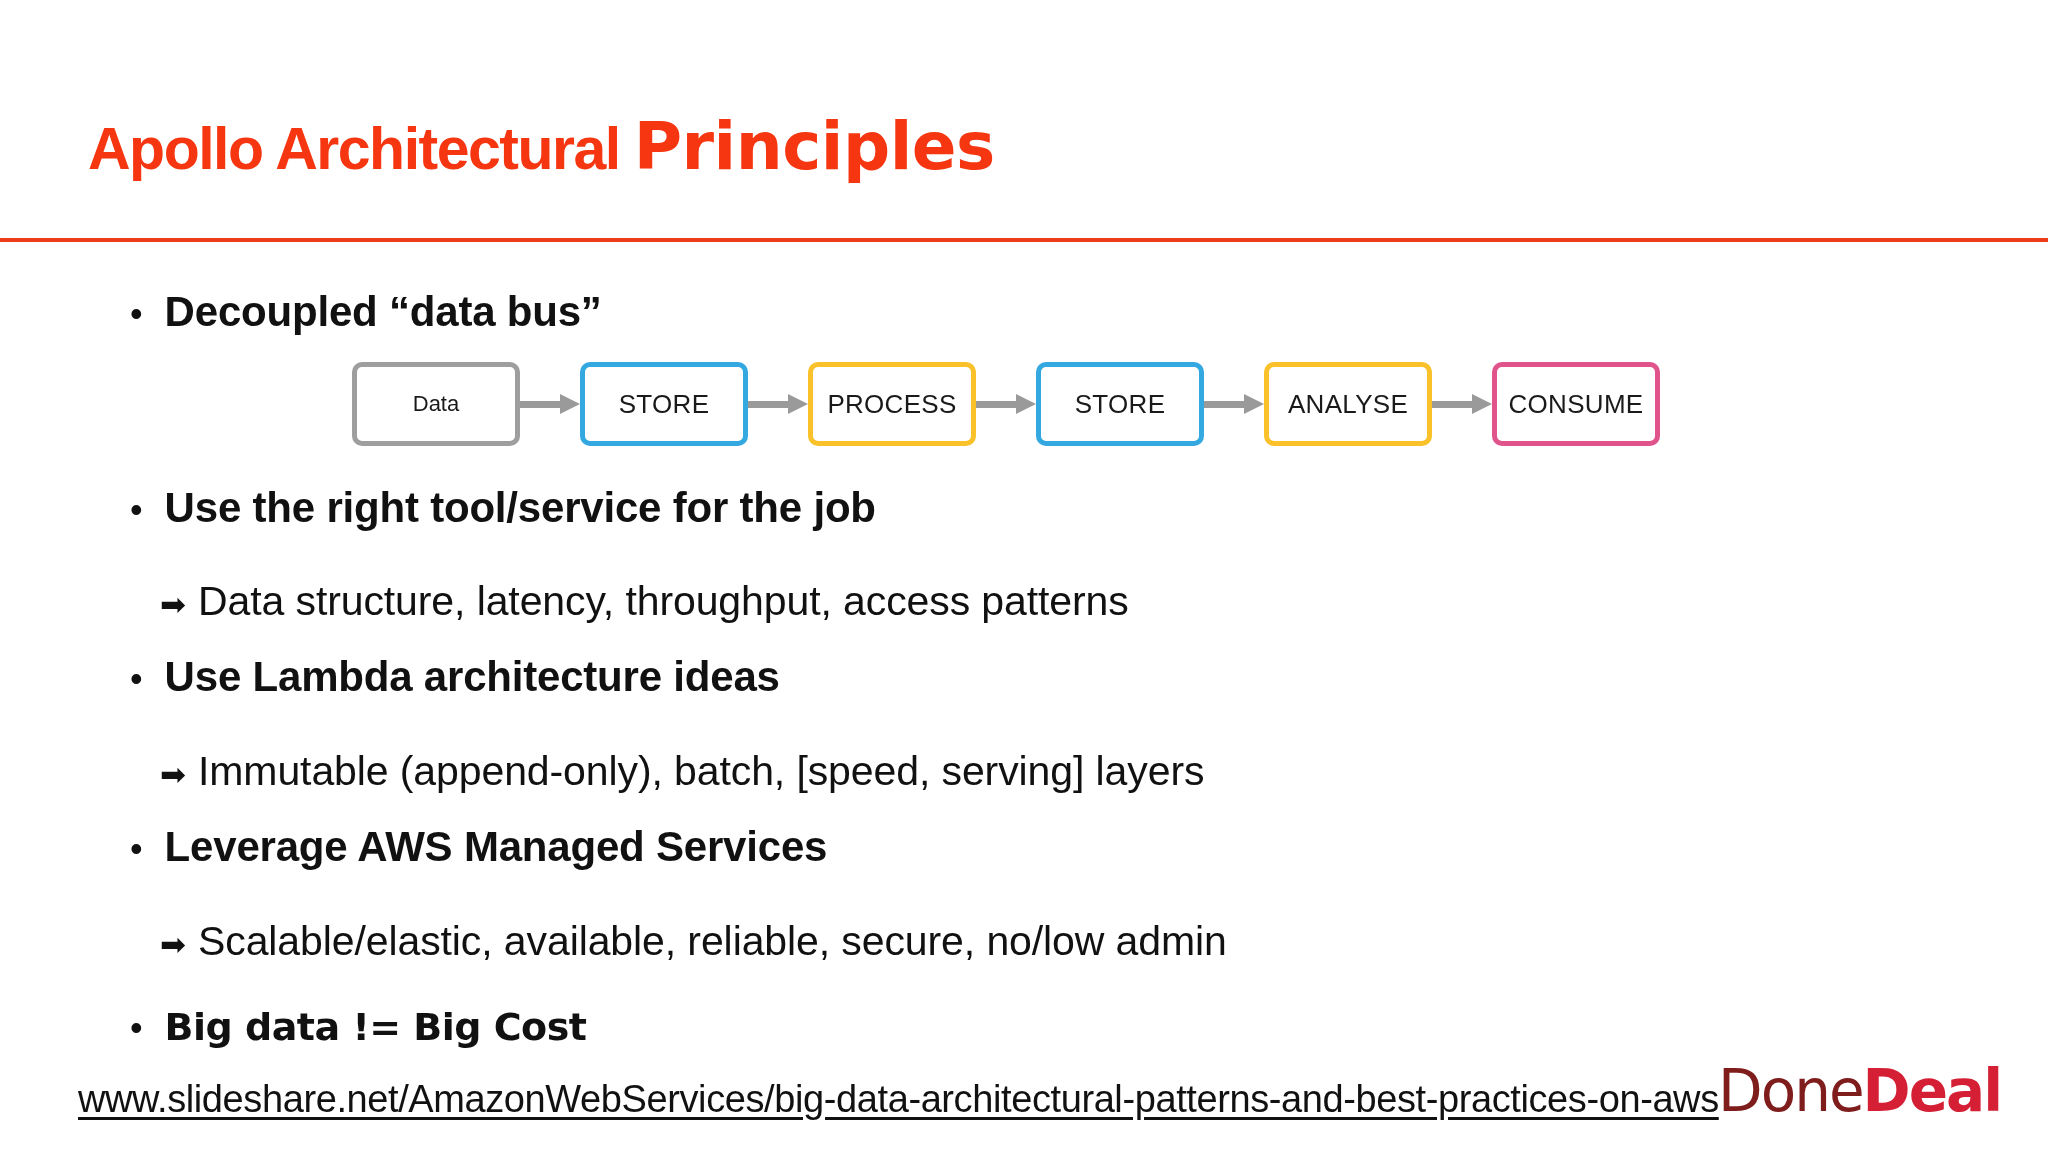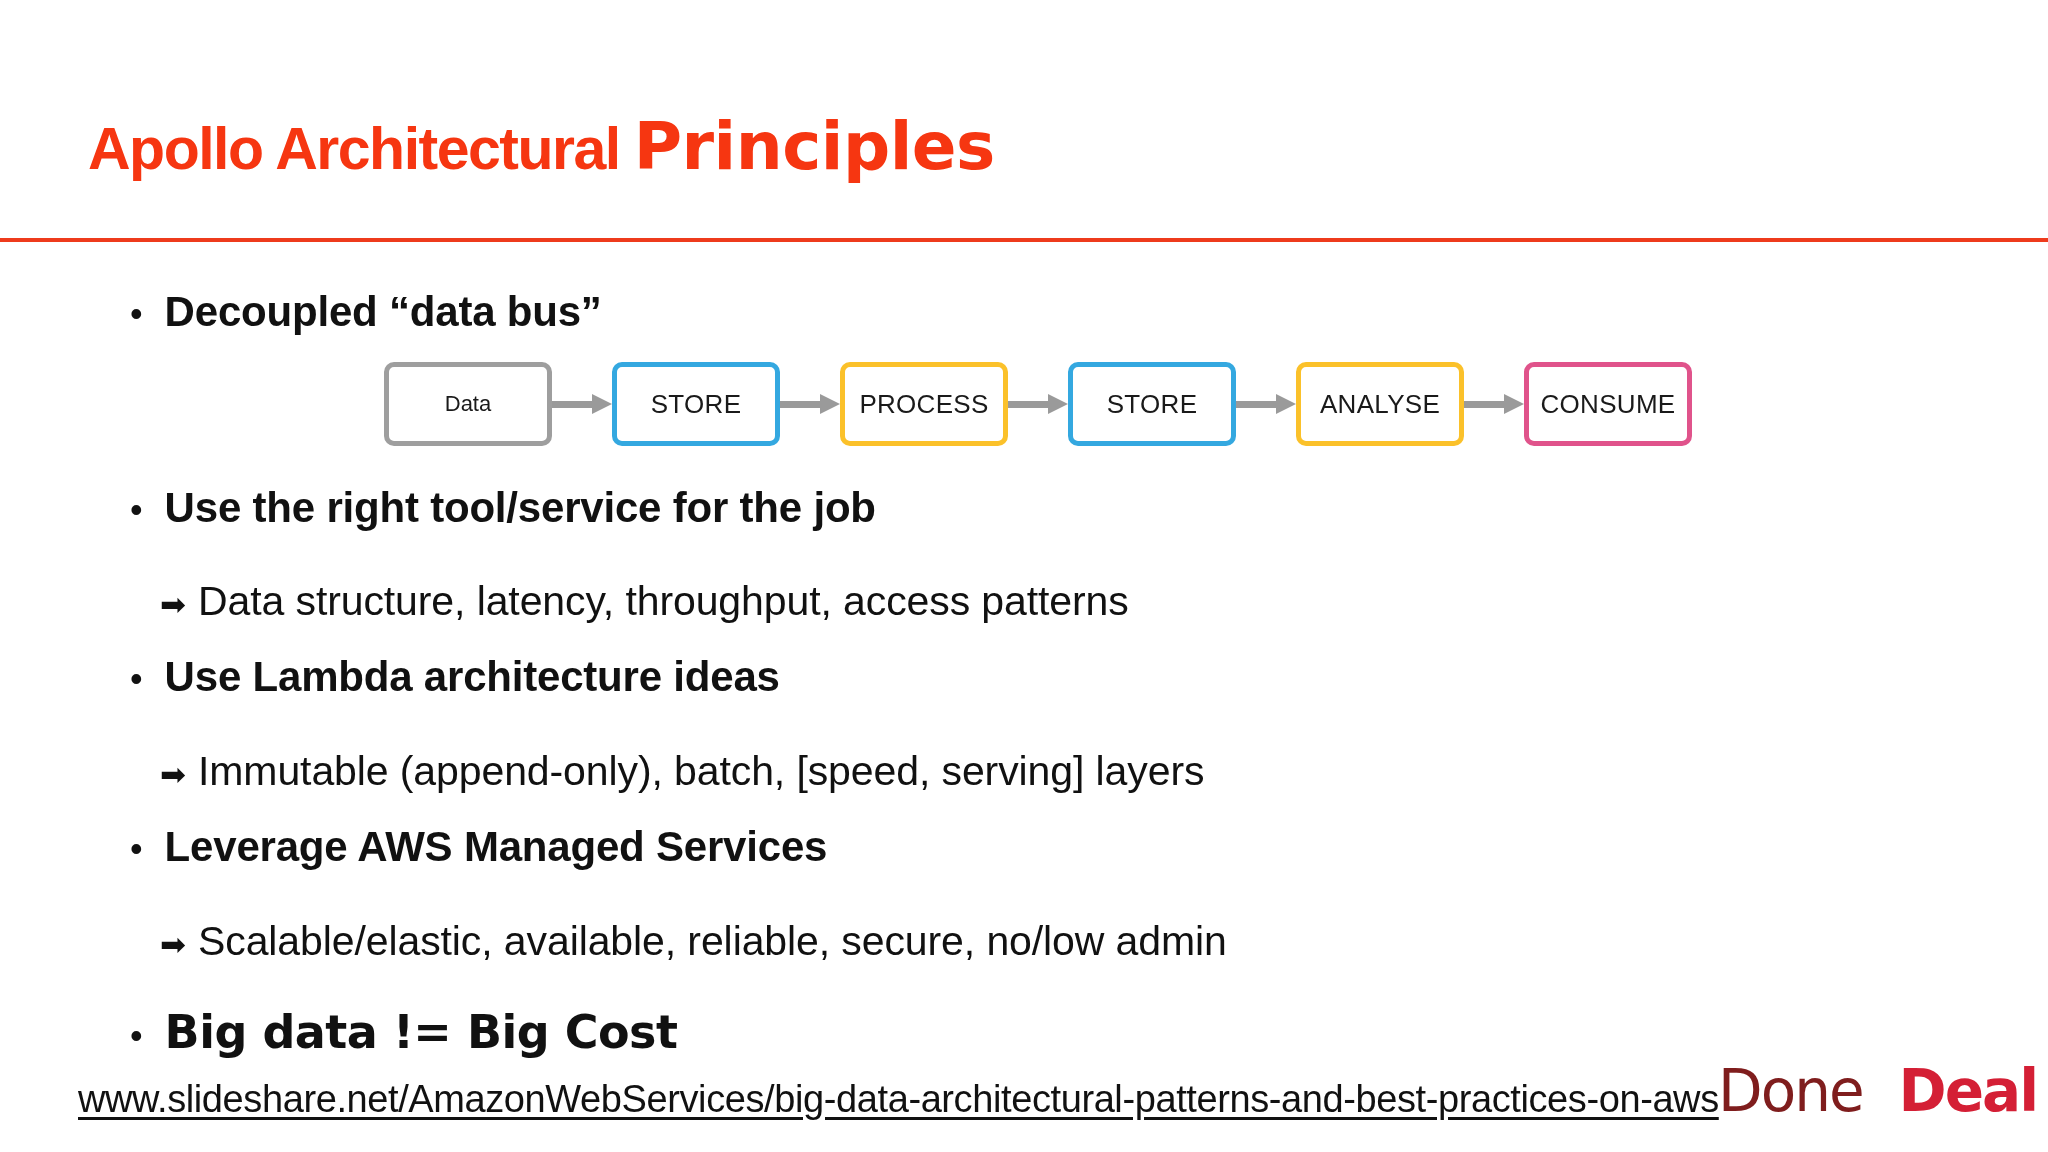--- a/index.html
+++ b/index.html
@@ -73,21 +73,21 @@
   .bullet-text {
     font-family: "Liberation Sans Narrow", "Liberation Sans", sans-serif;
     font-weight: bold;
     font-size: 42px;
     letter-spacing: -0.2px;
     color: #111111;
   }
   .bullet-text.wide {
     font-family: "DejaVu Sans", sans-serif;
     font-weight: bold;
-    font-size: 46px;
+    font-size: 38px;
     letter-spacing: -0.5px;
   }
 
   .subbullet {
     position: absolute;
     left: 160px;
     white-space: nowrap;
     display: flex;
     align-items: baseline;
   }
@@ -106,21 +106,20 @@
     color: #111111;
   }
 
   
   .flow {
     position: absolute;
     left: 352px;
     top: 362px;
     display: flex;
     align-items: center;
-    margin-left: 32px;
   }
   .flow-box {
     width: 168px;
     height: 84px;
     border-radius: 10px;
     background: #ffffff;
     display: flex;
     align-items: center;
     justify-content: center;
     box-sizing: border-box;
@@ -189,21 +188,20 @@
     font-size: 58px;
     letter-spacing: -2px;
     color: #7f1d1d;
   }
   .logo-deal {
     font-family: "DejaVu Sans", sans-serif;
     font-weight: bold;
     font-size: 58px;
     letter-spacing: -2px;
     color: #d41f35;
-    margin-left: 36px;
   }
 </style>
 </head>
 <body>
 
 <div class="slide">
 
   <div class="title-block">
     <span class="title-main">Apollo Architectural</span><span class="title-sub">Principles</span>
   </div>

